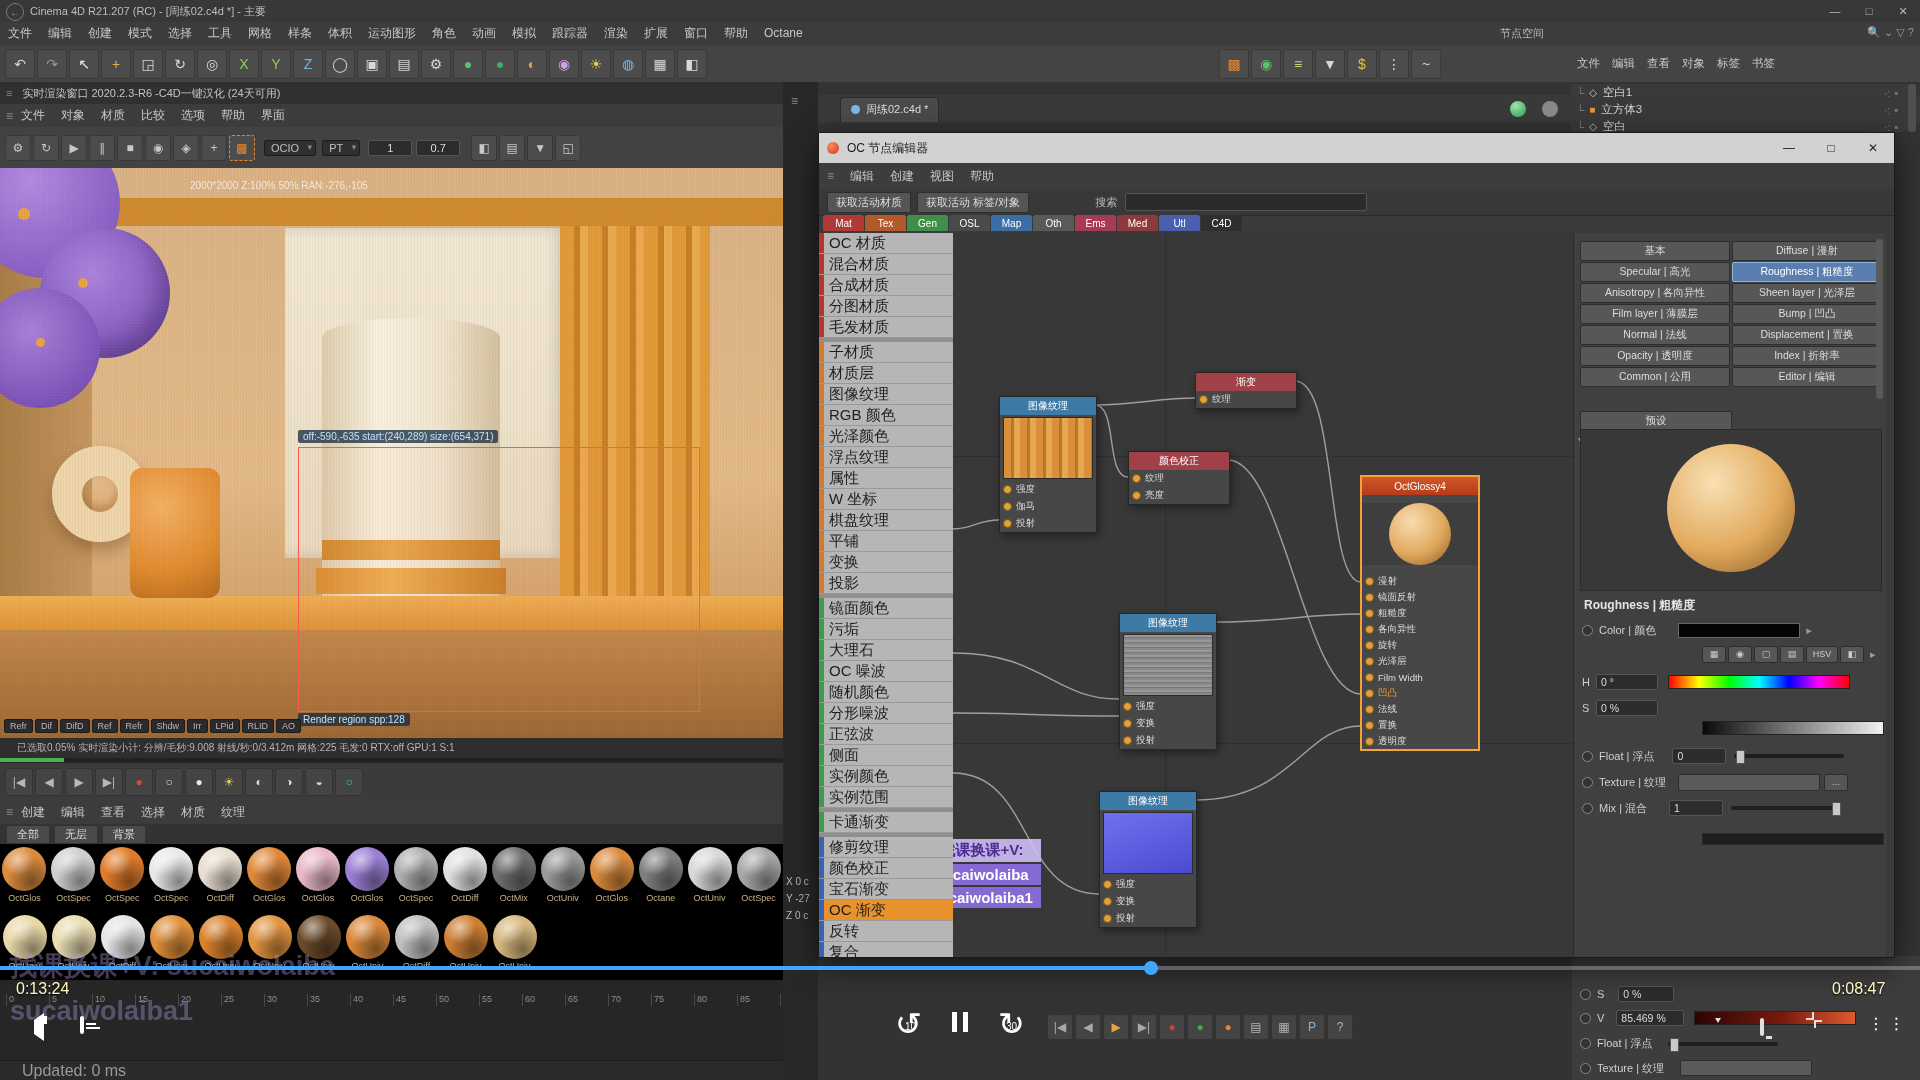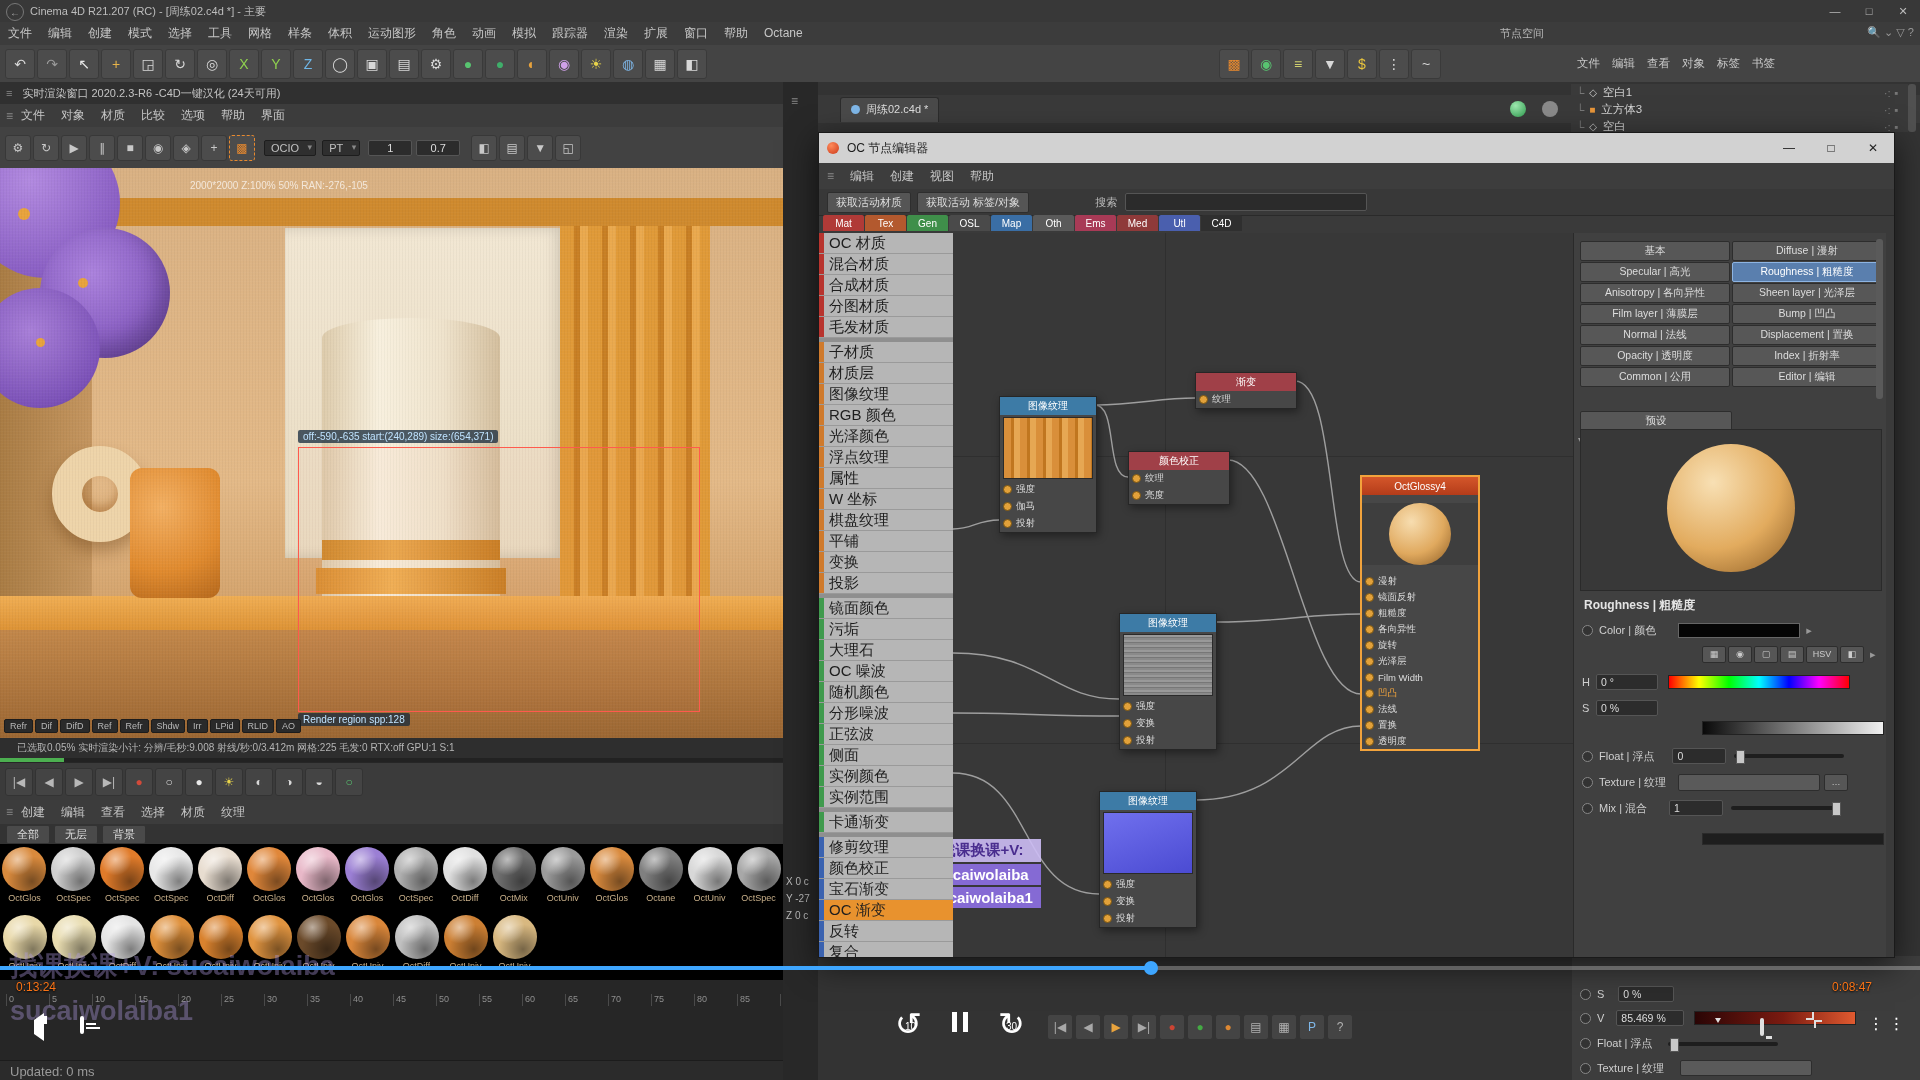--- a/index.html
+++ b/index.html
@@ -91,21 +91,21 @@
   .rainbow{width:180px;height:12px;border:1px solid #222;
      background:linear-gradient(90deg,#f00,#ff0,#0f0,#0ff,#00f,#f0f,#f00)}
   .graybar{width:180px;height:12px;border:1px solid #222;background:linear-gradient(90deg,#0a0a0a,#f0f0f0)}
   .slider{width:110px;height:4px;background:#1e1e1e;border-radius:2px;position:relative}
   .handle{position:absolute;top:-4px;width:7px;height:12px;background:#c8c8c8;border:1px solid #555;border-radius:1px}
   .nfld{background:#2c2c2c;border:1px solid #555;border-radius:2px;color:#ddd;font-size:10.5px;width:52px;text-align:left;padding:1px 4px}
   
   .vprogress{left:0;top:966px;height:4px;background:rgba(255,255,255,.28);width:1920px;z-index:60}
   .vfill{position:absolute;left:0;top:0;height:4px;background:#3ea6ff}
   .vhandle{position:absolute;top:-5px;width:14px;height:14px;border-radius:50%;background:#3ea6ff}
-  .vtime{position:absolute;color:#f97316;font-size:12px;z-index:61;text-shadow:0 1px 2px #000}
+  .vtime{position:absolute;color:#fef9c3;font-size:16px;z-index:61;text-shadow:0 1px 2px #000}
   .vico{position:absolute;z-index:61;color:#fff}
   .wmbox{position:absolute;z-index:40;width:118px;font-size:15px;font-weight:bold;text-align:center}
   .wmbox .l1{background:rgba(205,190,245,.9);color:#4a2d8f;padding:2px 0}
   .wmbox .l2{background:rgba(142,112,230,.9);color:#fff;padding:2px 0;margin-top:2px}
   .wmfade{position:absolute;z-index:39;font-size:27px;font-weight:bold;color:rgba(175,155,225,.38);white-space:nowrap}
   
   .omrow{height:17px;display:flex;align-items:center;font-size:11.5px;color:#d2d2d2}
   .tick{width:40px;flex:none;font-size:9px;color:#8f8f8f;border-left:1px solid #4a4a4a;padding-left:2px;height:12px}
   .attrow{position:absolute;display:flex;align-items:center;font-size:11px;color:#cfcfcf}
   .pencil{width:3px;height:16px;background:#e0e0e0;transform:rotate(45deg);border-radius:1px;position:relative}
@@ -533,21 +533,21 @@
         <span class="tick">60</span>
         <span class="tick">65</span>
         <span class="tick">70</span>
         <span class="tick">75</span>
         <span class="tick">80</span>
         <span class="tick">85</span>
         <span class="tick">90</span>
       </div>
   </div>
   <div class="abs flex" style="left:0;top:1060px;width:783px;height:20px;background:#2b2b2b;border-top:1px solid #1c1c1c">
-    <span style="margin-left:10px;font-size:13px;color:#9a9a9a">Updated: 0 ms</span>
+    <span style="margin-left:22px;font-size:16px;color:#9a9a9a">Updated: 0 ms</span>
   </div>
 
   <div class="abs" style="left:783px;top:82px;width:35px;height:998px;background:#282828">
     <span style="position:absolute;left:8px;top:12px;color:#888">≡</span>
     <div style="position:absolute;left:3px;top:794px;width:32px;font-size:10px;color:#bbb;overflow:hidden">
       <div><span>X</span> <span>0 c</span></div>
       <div style="margin-top:6px"><span>Y</span> <span>-27</span></div>
       <div style="margin-top:6px"><span>Z</span> <span>0 c</span></div>
     </div>
   </div>

